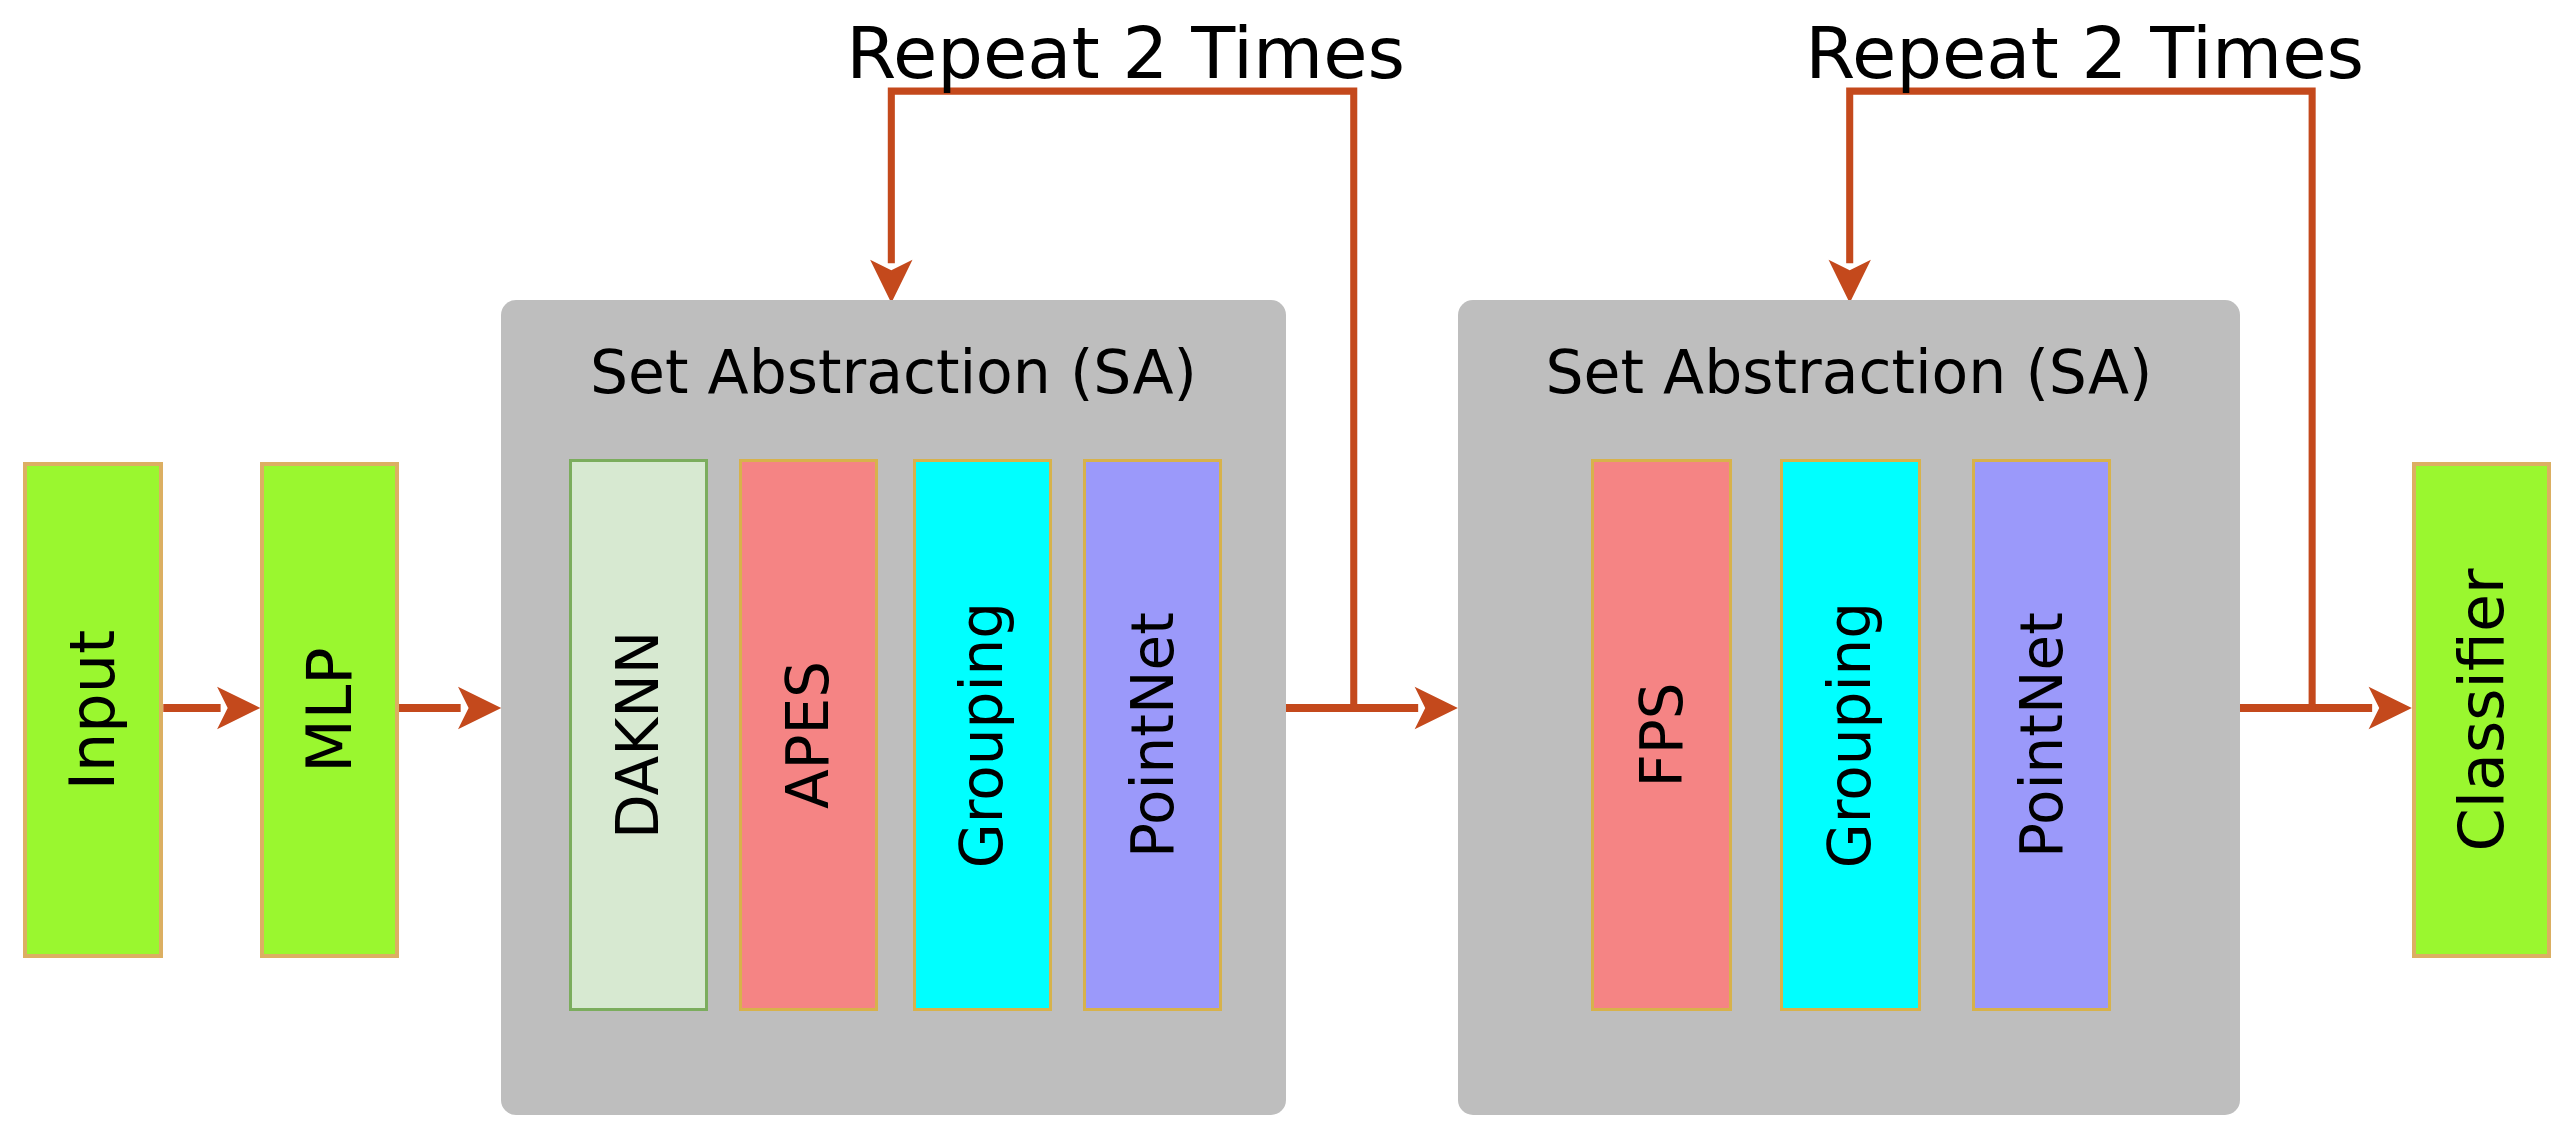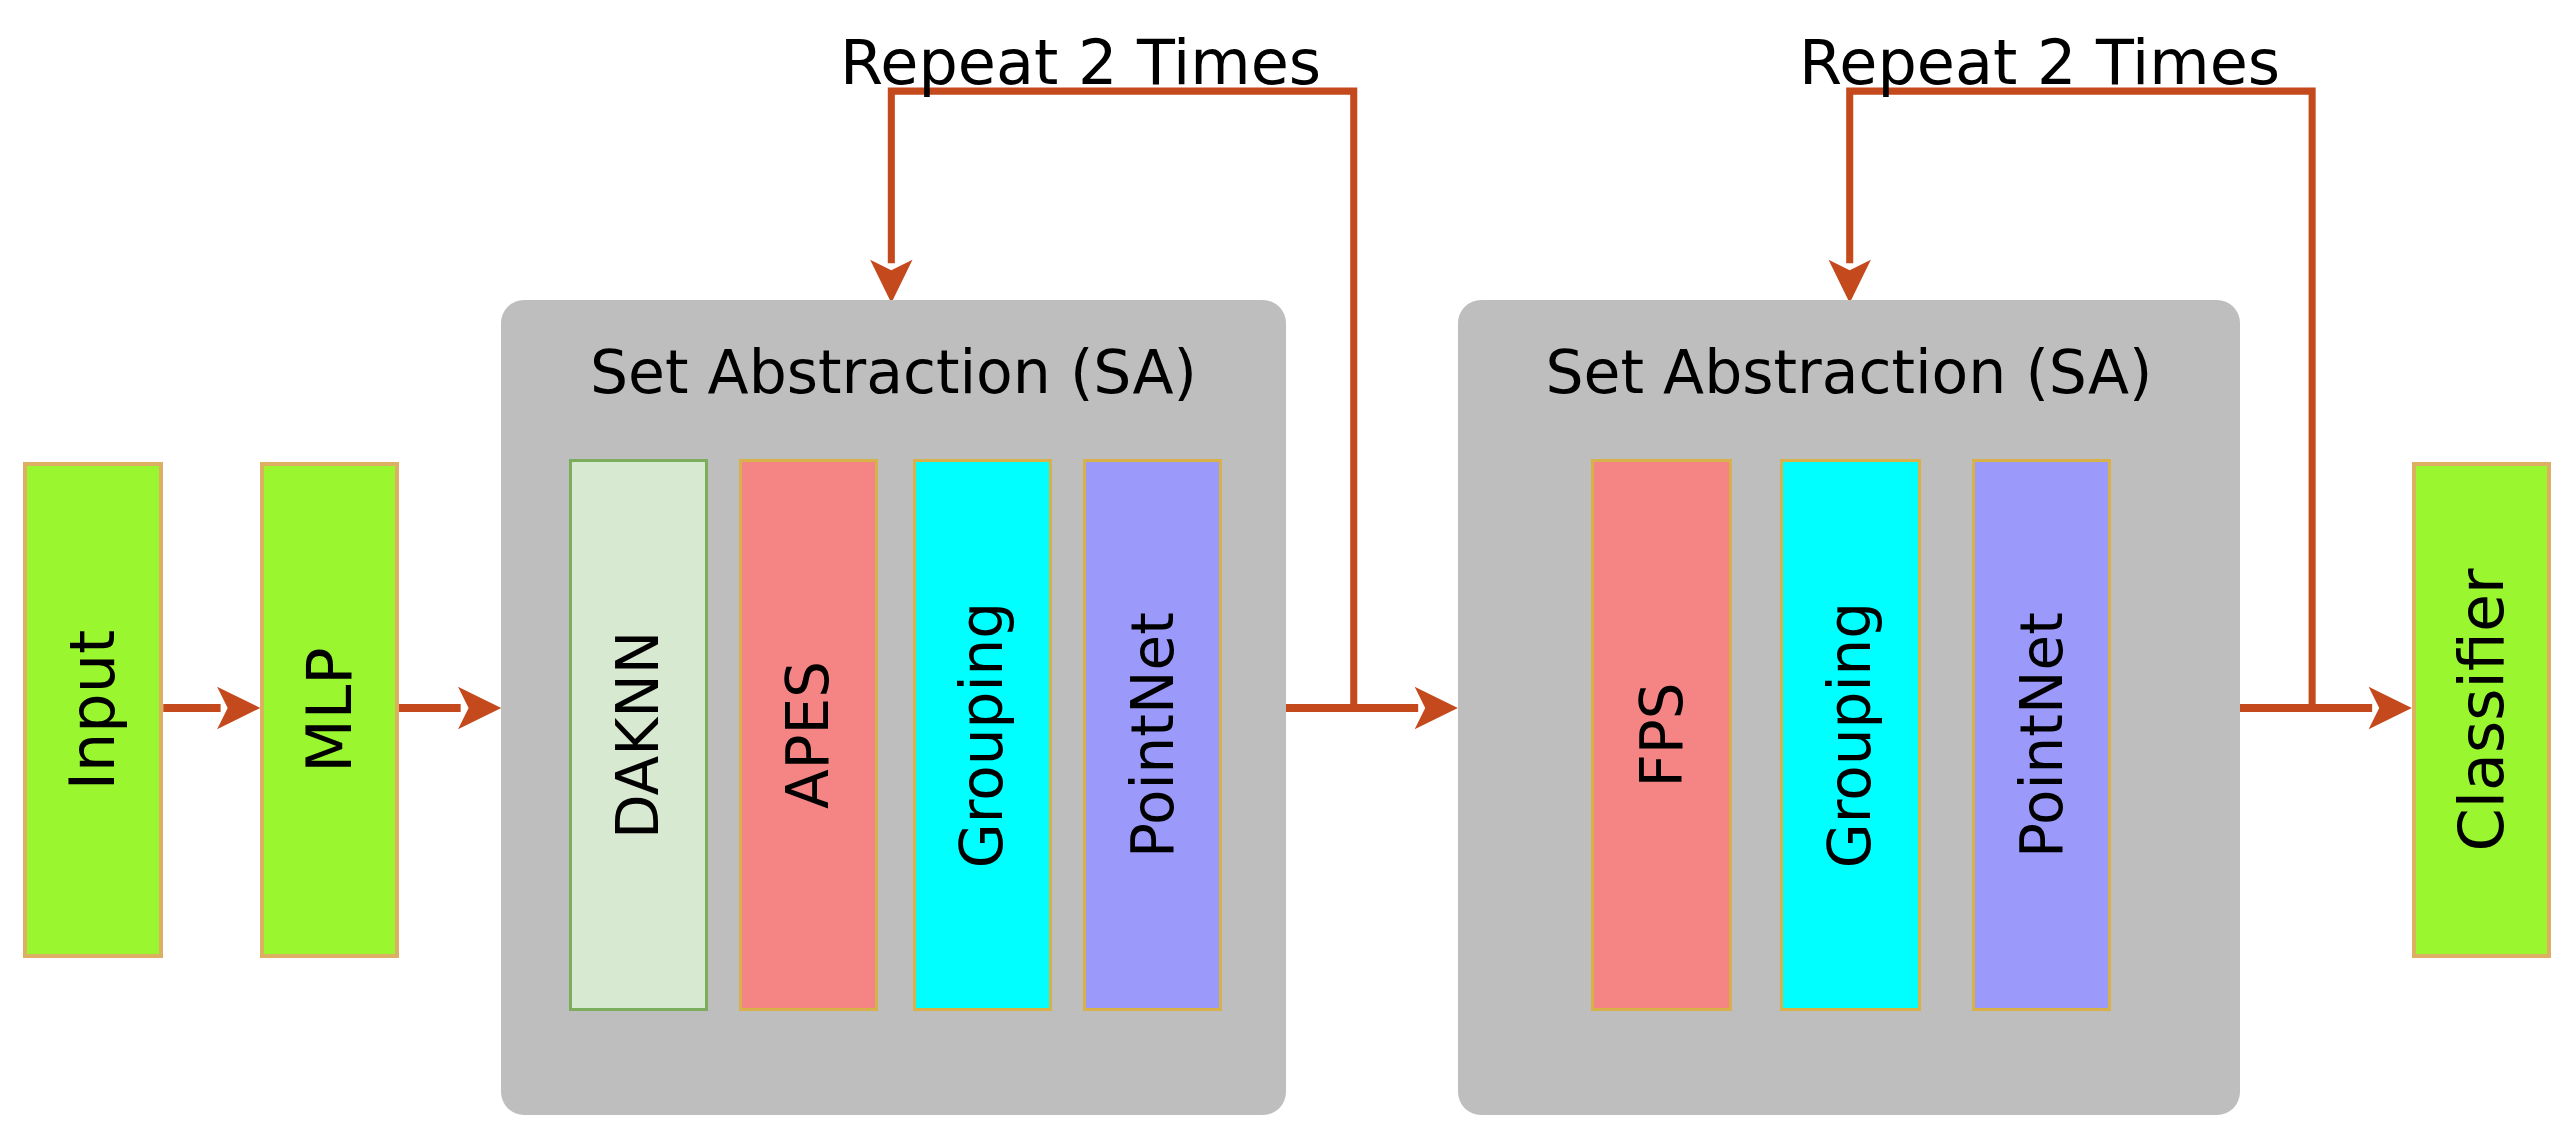--- a/index.html
+++ b/index.html
@@ -35,21 +35,21 @@
     font-size: 62px;
     line-height: 1;
   }
 
   
   .sa-box {
     position: absolute;
     top: 300px;
     height: 815px;
     background: var(--sa-gray, #BEBEBE);
-    border-radius: 23px;
+    border-radius: 15px;
     box-sizing: border-box;
   }
   .sa-title {
     position: absolute;
     top: 42px;
     left: 0;
     width: 100%;
     text-align: center;
     font-size: 60px;
     line-height: 1;
@@ -73,24 +73,24 @@
     line-height: 1;
   }
   .m-daknn   { background: var(--daknn-fill, #D7E9D1);  border: 3.5px solid var(--daknn-border, #7BAD5D); }
   .m-salmon  { background: var(--salmon-fill, #F58484); border: 3.5px solid var(--module-border, #D7B24B); }
   .m-cyan    { background: var(--cyan-fill, #00FFFF);   border: 3.5px solid var(--module-border, #D7B24B); }
   .m-peri    { background: var(--peri-fill, #9B99FA);   border: 3.5px solid var(--module-border, #D7B24B); }
 
   
   .repeat-label {
     position: absolute;
-    top: 29px;
+    top: 14px;
     width: 565px;
-    text-align: left;
-    font-size: 62px;
+    text-align: right;
+    font-size: 72px;
     line-height: 1.1;
     white-space: nowrap;
   }
 
   #arrow-layer {
     position: absolute;
     left: 0;
     top: 0;
     pointer-events: none;
   }

